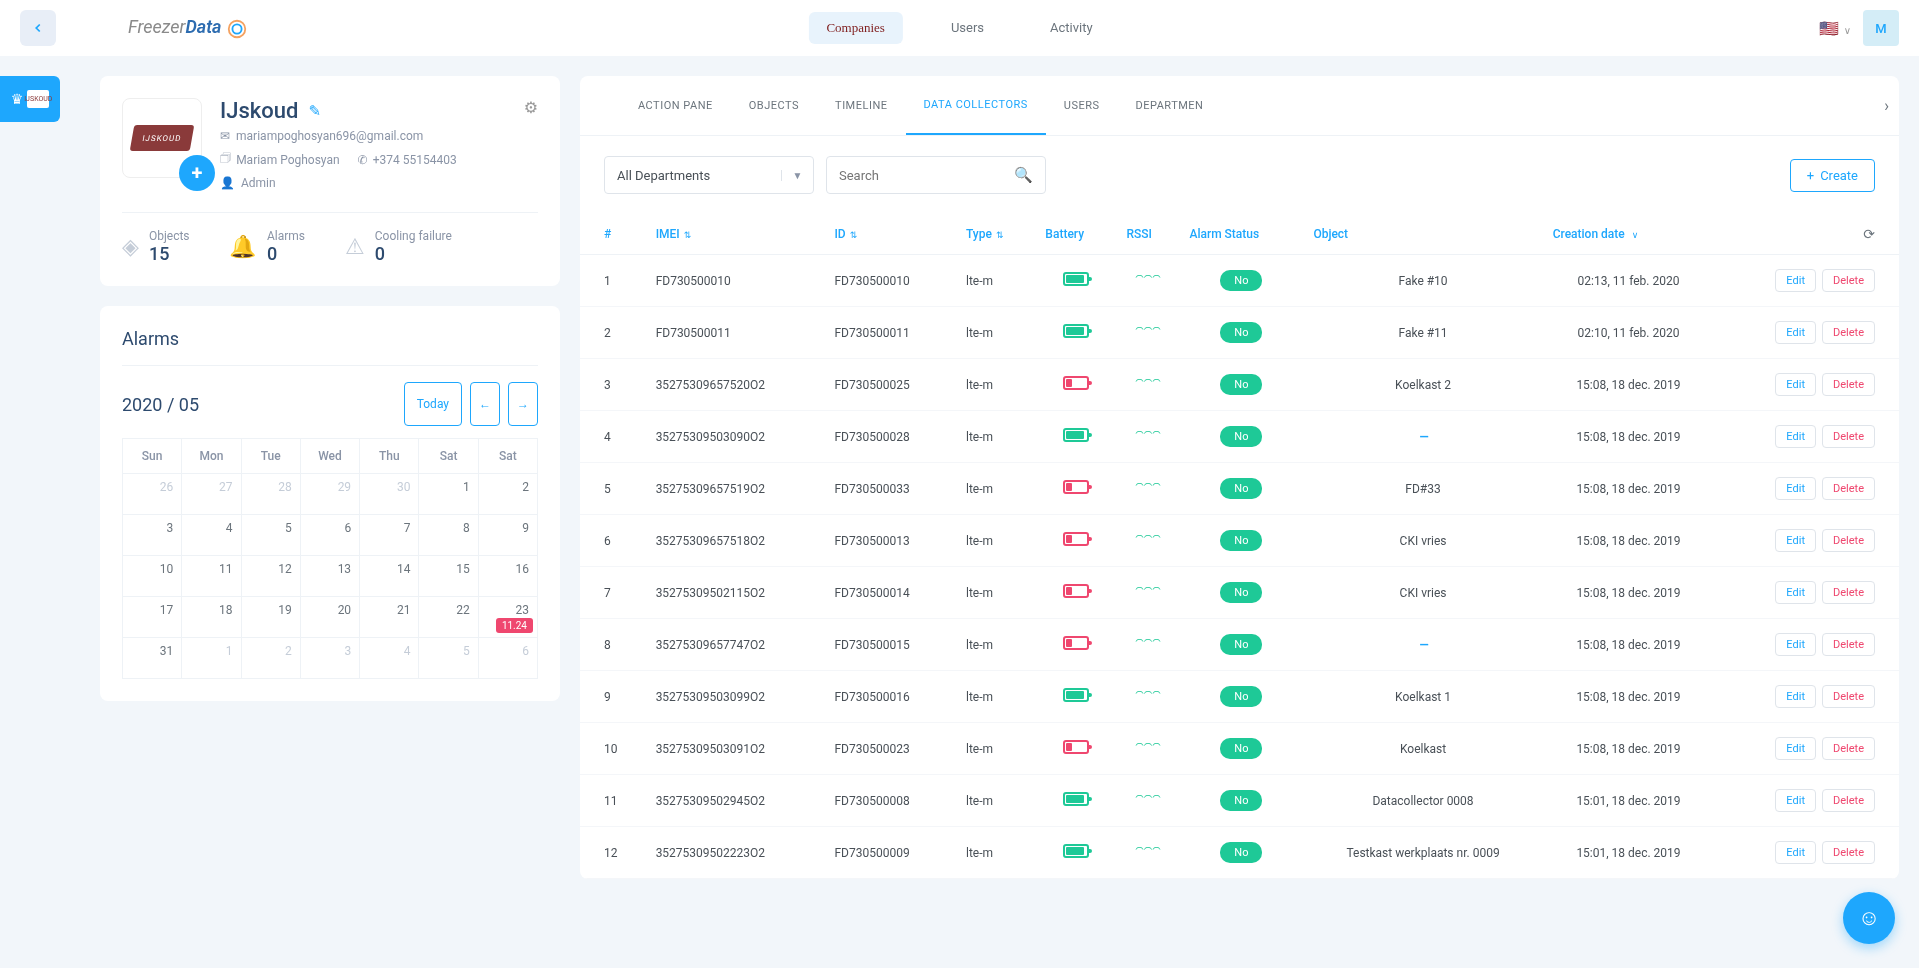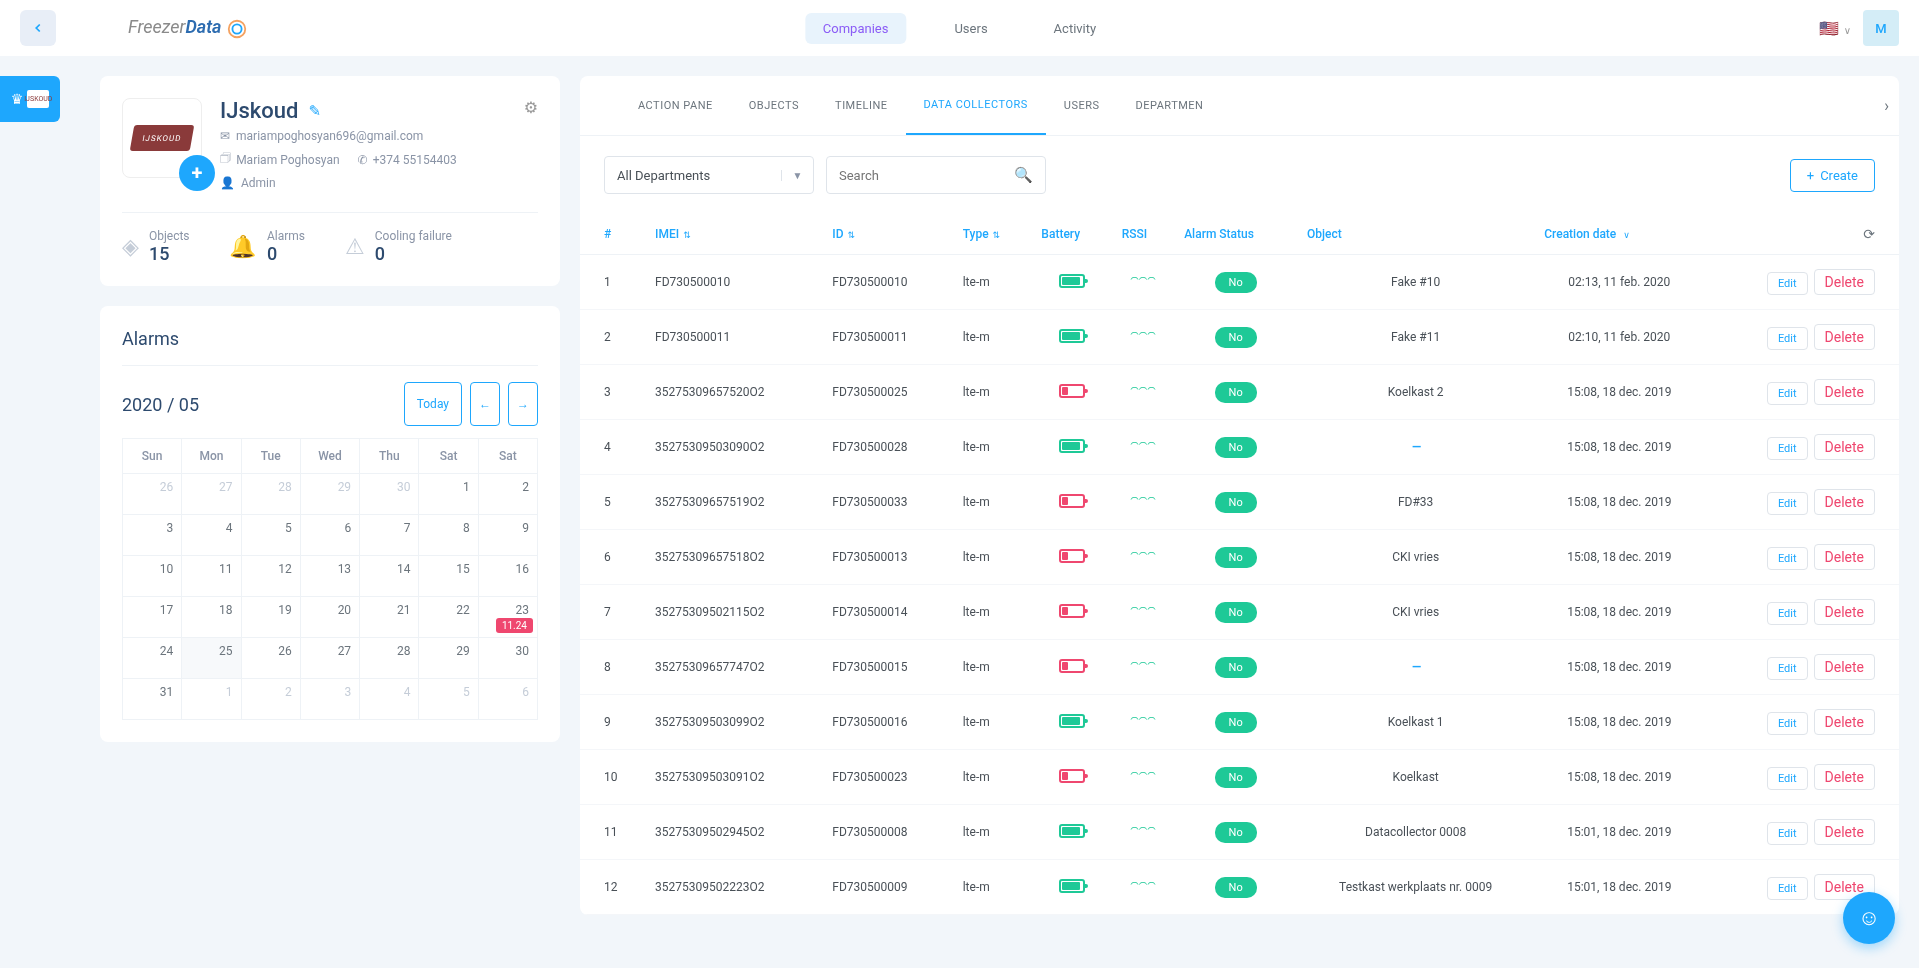--- a/index.html
+++ b/index.html
@@ -3,21 +3,21 @@
 <meta charset="utf-8">
 <style>
 * { margin:0; padding:0; box-sizing:border-box; font-family:-apple-system,BlinkMacSystemFont,"Segoe UI",Roboto,sans-serif; }
 body { background:#f2f6fa; color:#495057; font-size:13px; }
 .topbar { height:56px; background:#fff; display:flex; align-items:center; padding:0 20px; position:relative; }
 .back-btn { width:36px; height:36px; background:#e8eef7; border-radius:6px; display:flex; align-items:center; justify-content:center; cursor:pointer; position:absolute; left:20px; }
 .logo { position:absolute; left:128px; font-size:18px; font-style:italic; }
 .logo .fr { color:#8a8a8a; } .logo .da { font-weight:600; color:#2d6cb0; }
 .topnav { position:absolute; left:50%; transform:translateX(-50%); display:flex; gap:30px; }
 .topnav-item { padding:8px 18px; border-radius:6px; cursor:pointer; color:#6c757d; }
-.topnav-item.active { background:#e8f3fc; color:#8b5cf6; }
+.topnav-item.active { background:#e8f3fc; color:#7f1d1d;font-family:Liberation Serif, serif; }
 .top-right { position:absolute; right:20px; display:flex; align-items:center; gap:12px; }
 .flag { cursor:pointer; font-size:16px; }
 .avatar-m { width:36px; height:36px; background:#d4edf7; color:#1ea7fd; display:flex; align-items:center; justify-content:center; border-radius:4px; font-weight:500; cursor:pointer; }
 
 .layout { display:flex; padding:20px; gap:20px; }
 .sidebar-mini { width:60px; }
 .sidebar-mini .crown { width:60px; height:46px; background:#1ea7fd; border-radius:0 6px 6px 0; display:flex; align-items:center; justify-content:center; margin-left:-20px; cursor:pointer; }
 .crown .cr { color:#fff; font-size:14px; margin-right:4px; }
 .crown .mini { width:22px; height:18px; background:#fff; border-radius:2px; font-size:7px; color:#8a3a3a; display:flex; align-items:center; justify-content:center; }
 
@@ -77,21 +77,21 @@
 .dtable td { padding:14px 10px; font-size:12px; color:#495057; border-bottom:1px solid #f4f6f9; }
 .sort { font-size:9px; color:#1ea7fd; margin-left:4px; }
 .batt { display:inline-block; width:26px; height:14px; border:2px solid; border-radius:3px; position:relative; }
 .batt::after { content:''; position:absolute; right:-5px; top:3px; width:3px; height:4px; background:currentColor; border-radius:0 2px 2px 0; }
 .batt .fill { position:absolute; left:1px; top:1px; bottom:1px; background:currentColor; border-radius:1px; }
 .batt.full { color:#1ec997; } .batt.full .fill { width:18px; }
 .batt.low { color:#ef476f; } .batt.low .fill { width:6px; }
 .rssi { color:#1ec997; font-size:14px; }
 .alarm-badge { background:#1ec997; color:#fff; padding:4px 14px; border-radius:10px; font-size:11px; display:inline-block; }
 .row-edit { color:#1ea7fd; border:1px solid #dfe4ea; padding:4px 10px; border-radius:4px; cursor:pointer; font-size:11px; margin-right:6px; display:inline-block; }
-.row-del { color:#ef476f; border:1px solid #dfe4ea; padding:4px 10px; border-radius:4px; cursor:pointer; font-size:14px; display:inline-block; }
+.row-del { color:#ef476f; border:1px solid #dfe4ea; padding:4px 10px; border-radius:4px; cursor:pointer; font-size:11px; display:inline-block; }
 .obj-dash { color:#1ea7fd; font-weight:bold; letter-spacing:-2px; }
 .refresh-ic { color:#6c757d; cursor:pointer; font-size:14px; }
 .center { text-align:center; }
 
 .chat-fab { position:fixed; bottom:24px; right:24px; width:52px; height:52px; background:#1ea7fd; border-radius:50%; display:flex; align-items:center; justify-content:center; color:#fff; font-size:22px; cursor:pointer; box-shadow:0 4px 12px rgba(30,167,253,0.4); }
 </style>
 </head>
 <body>
 
 <div class="topbar">
@@ -296,43 +296,20 @@
               </td>
               <td>
                 <div class="cal-cell">22</div>
               </td>
               <td>
                 <div class="cal-cell">23<span class="cal-badge">11.24</span></div>
               </td>
             </tr>
             <tr>
               <td>
-                <div class="cal-cell">24</div>
-              </td>
-              <td>
-                <div class="cal-cell sel">25</div>
-              </td>
-              <td>
-                <div class="cal-cell">26</div>
-              </td>
-              <td>
-                <div class="cal-cell">27</div>
-              </td>
-              <td>
-                <div class="cal-cell">28</div>
-              </td>
-              <td>
-                <div class="cal-cell">29</div>
-              </td>
-              <td>
-                <div class="cal-cell">30</div>
-              </td>
-            </tr>
-            <tr>
-              <td>
                 <div class="cal-cell">31</div>
               </td>
               <td>
                 <div class="cal-cell out">1</div>
               </td>
               <td>
                 <div class="cal-cell out">2</div>
               </td>
               <td>
                 <div class="cal-cell out">3</div>

